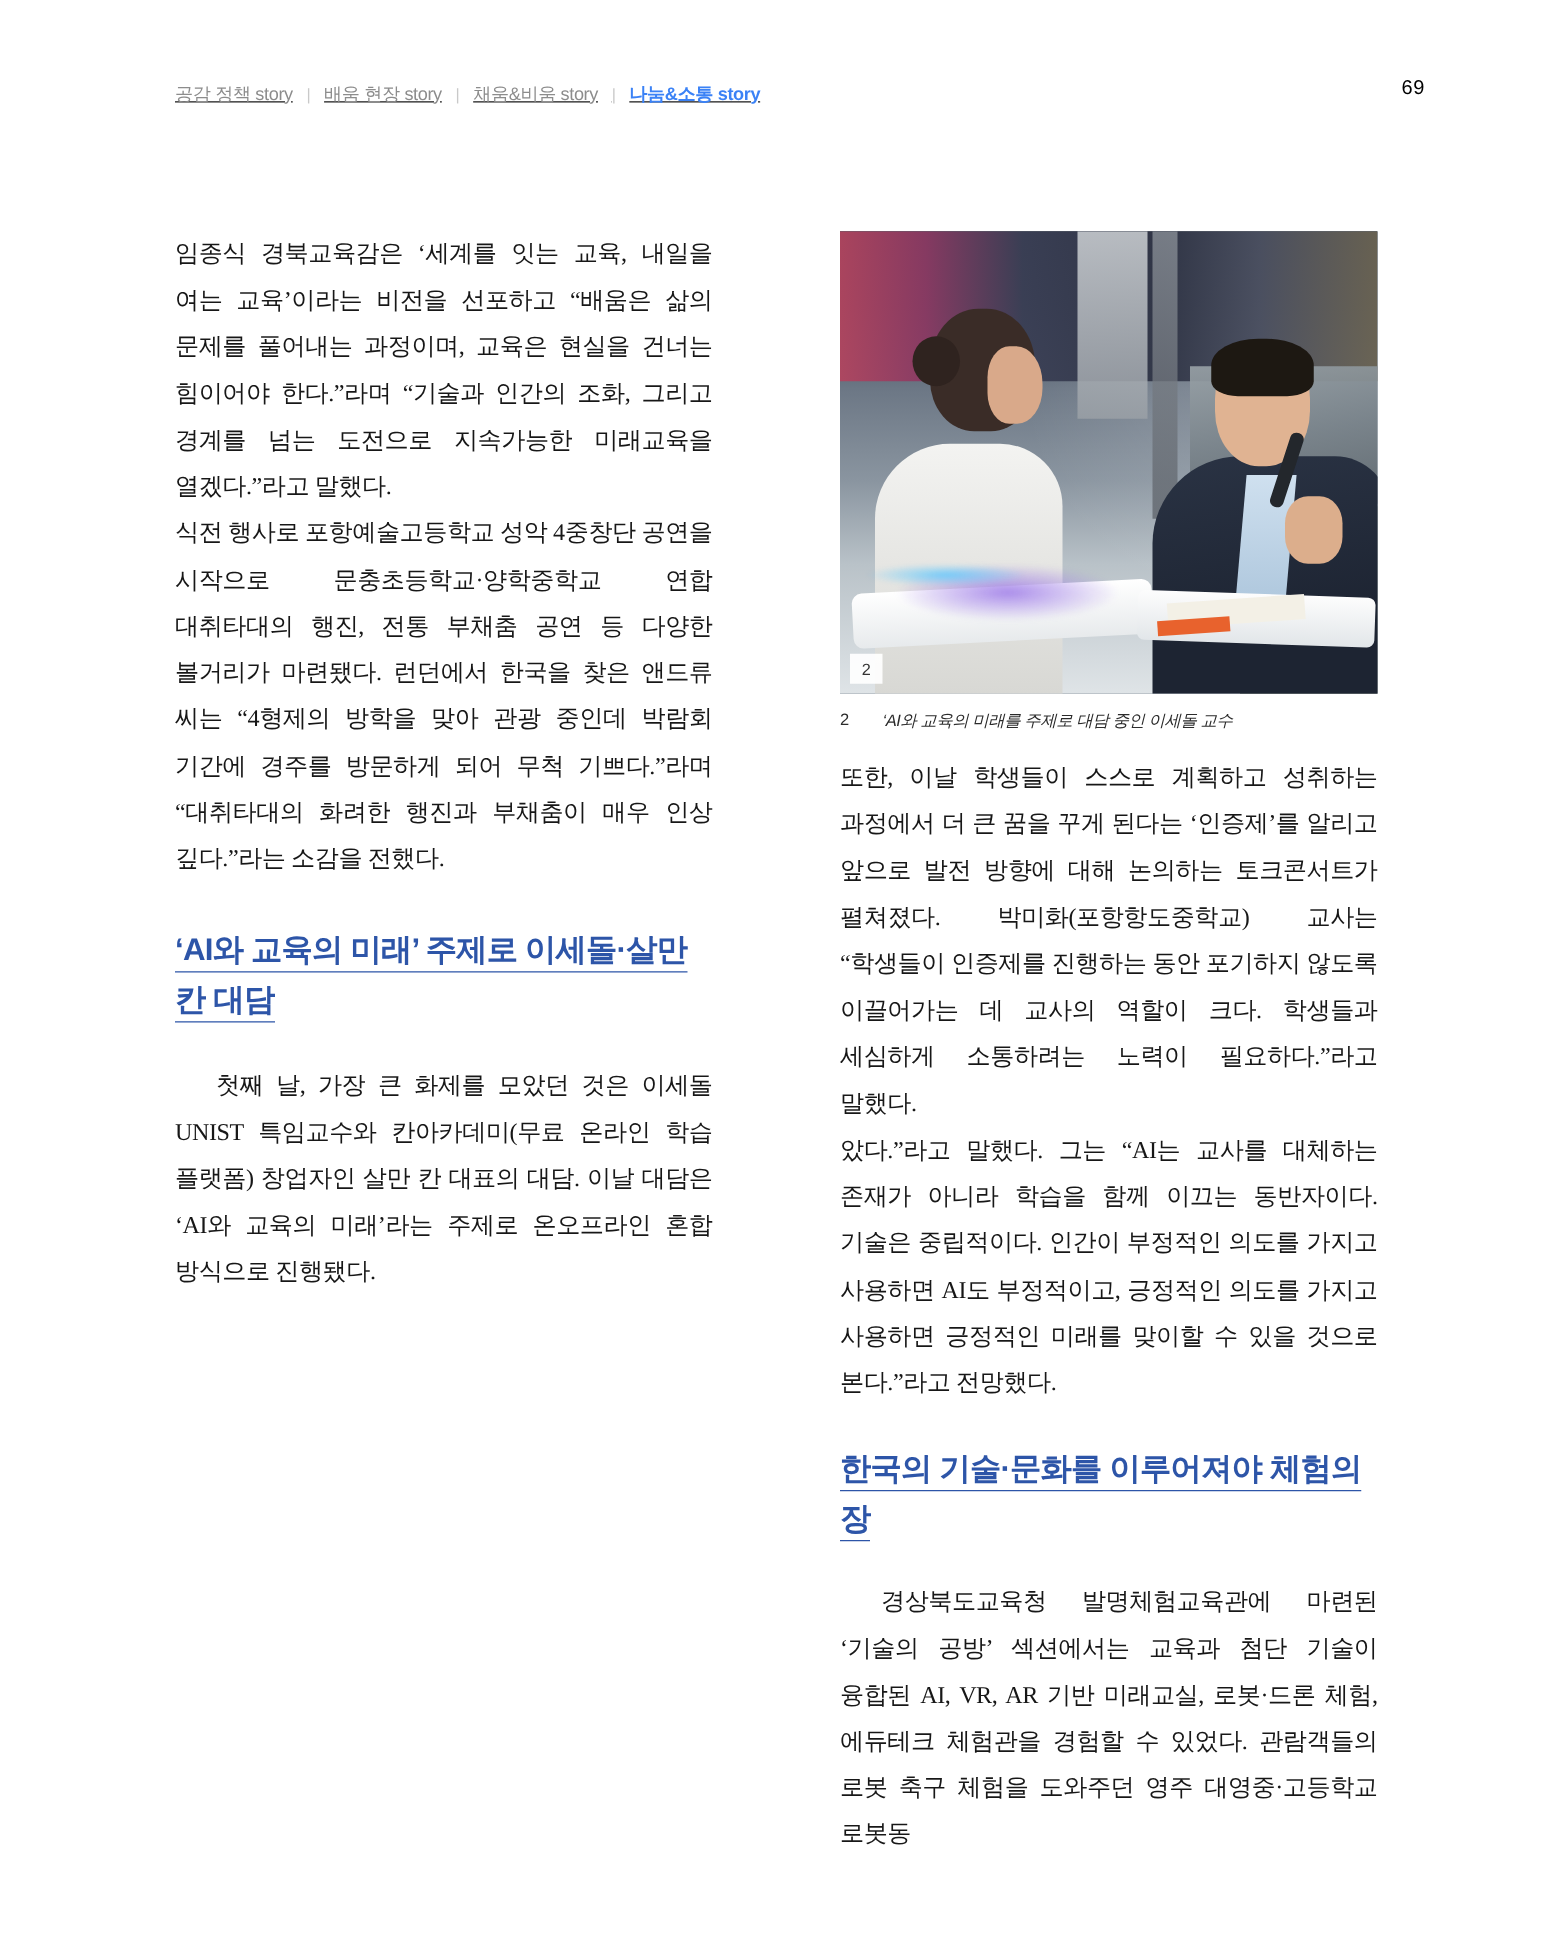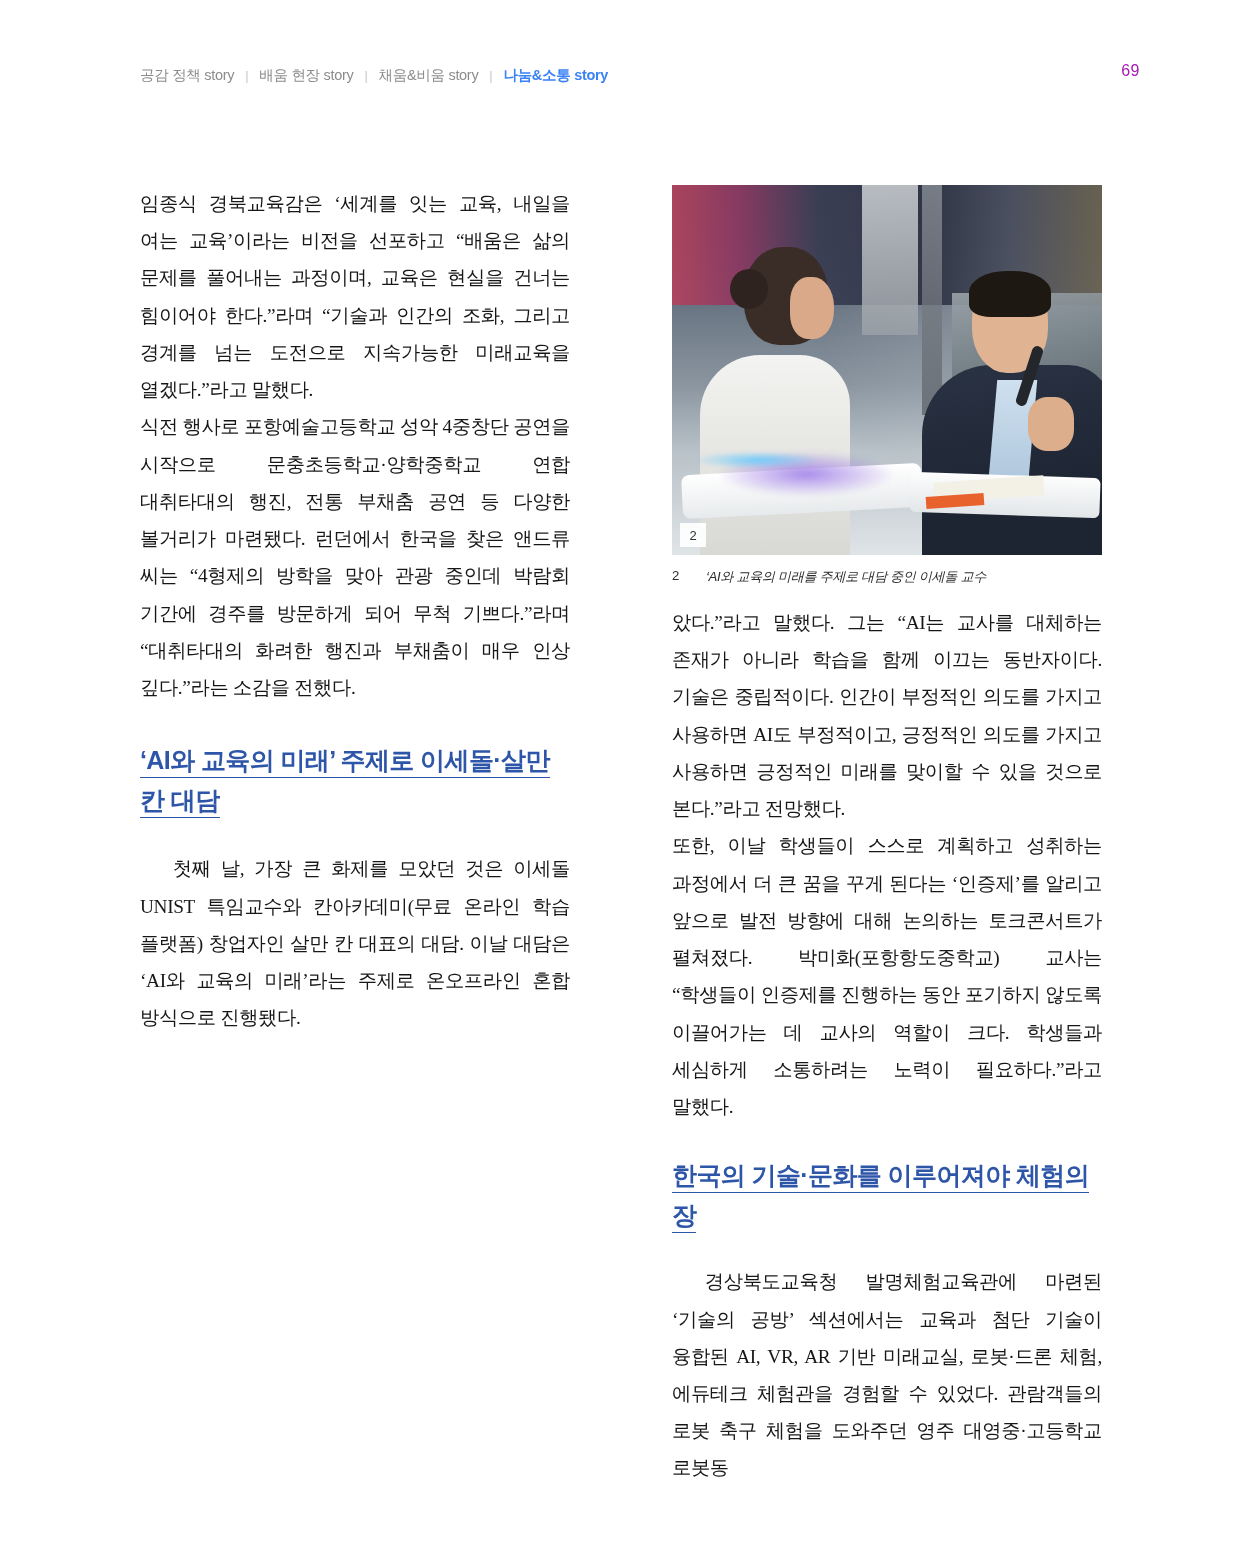--- a/index.html
+++ b/index.html
@@ -25,41 +25,42 @@
     height: 26px;
     display: flex;
     align-items: center;
   }
   .crumbs {
     display: flex;
     align-items: center;
     font-family: "Liberation Sans", "DejaVu Sans", sans-serif;
     font-size: 14.5px;
     letter-spacing: -0.3px;
+    text-decoration: underline;
   }
   .crumb {
     color: #8c8c8c;
     white-space: nowrap;
   }
   .crumb.active {
     color: #3b82f6;
     font-weight: bold;
   }
   .crumb-sep {
     color: #c9c9c9;
     margin: 0 11px;
     font-size: 13px;
   }
   .page-number {
     position: absolute;
     right: 0;
     top: 0;
     font-family: "Liberation Sans", "DejaVu Sans", sans-serif;
     font-size: 16px;
-    color: #a21caf;
+    color: #000000;
     letter-spacing: 0.5px;
   }
 
   
   .col {
     position: absolute;
     top: 185px;
     width: 430px;
   }
   .col-left { left: 140px; }
@@ -324,21 +325,21 @@
       <div class="photo-badge">2</div>
     </div>
     <figcaption class="caption">
       <span class="caption-num">2</span>
       <span class="caption-text">‘AI와 교육의 미래를 주제로 대담 중인 이세돌 교수</span>
     </figcaption>
   </figure>
 
   <div class="spacer-18"></div>
 
+  <p class="body">또한, 이날 학생들이 스스로 계획하고 성취하는 과정에서 더 큰 꿈을 꾸게 된다는 ‘인증제’를 알리고 앞으로 발전 방향에 대해 논의하는 토크콘서트가 펼쳐졌다. 박미화(포항항도중학교) 교사는 “학생들이 인증제를 진행하는 동안 포기하지 않도록 이끌어가는 데 교사의 역할이 크다. 학생들과 세심하게 소통하려는 노력이 필요하다.”라고 말했다.</p>
   <p class="body">았다.”라고 말했다. 그는 “AI는 교사를 대체하는 존재가 아니라 학습을 함께 이끄는 동반자이다. 기술은 중립적이다. 인간이 부정적인 의도를 가지고 사용하면 AI도 부정적이고, 긍정적인 의도를 가지고 사용하면 긍정적인 미래를 맞이할 수 있을 것으로 본다.”라고 전망했다.</p>
-  <p class="body">또한, 이날 학생들이 스스로 계획하고 성취하는 과정에서 더 큰 꿈을 꾸게 된다는 ‘인증제’를 알리고 앞으로 발전 방향에 대해 논의하는 토크콘서트가 펼쳐졌다. 박미화(포항항도중학교) 교사는 “학생들이 인증제를 진행하는 동안 포기하지 않도록 이끌어가는 데 교사의 역할이 크다. 학생들과 세심하게 소통하려는 노력이 필요하다.”라고 말했다.</p>
 
   <div class="subhead-block tight">
     <span class="subhead">한국의 기술·문화를 이루어져야 체험의 장</span>
   </div>
 
   <p class="body indent">경상북도교육청 발명체험교육관에 마련된 ‘기술의 공방’ 섹션에서는 교육과 첨단 기술이 융합된 AI, VR, AR 기반 미래교실, 로봇·드론 체험, 에듀테크 체험관을 경험할 수 있었다. 관람객들의 로봇 축구 체험을 도와주던 영주 대영중·고등학교 로봇동</p>
 </div>
 
 </body></html>

